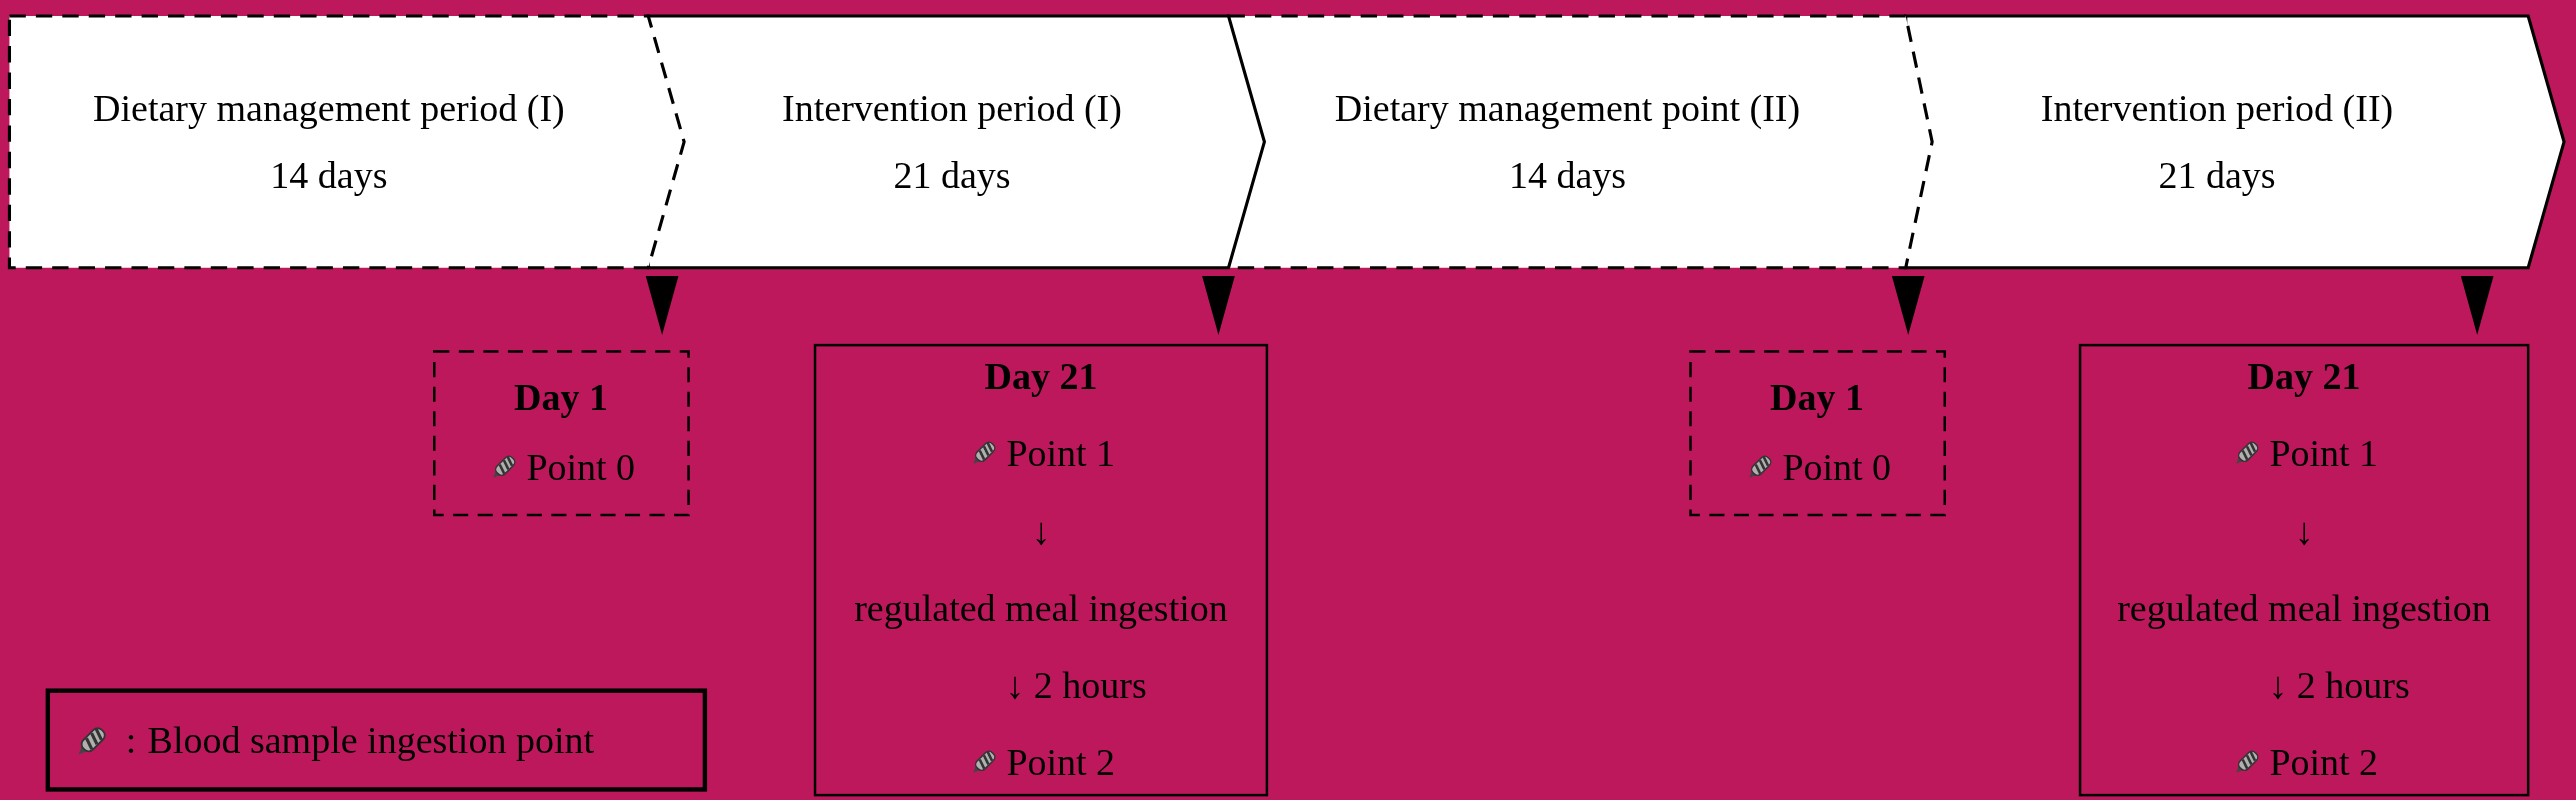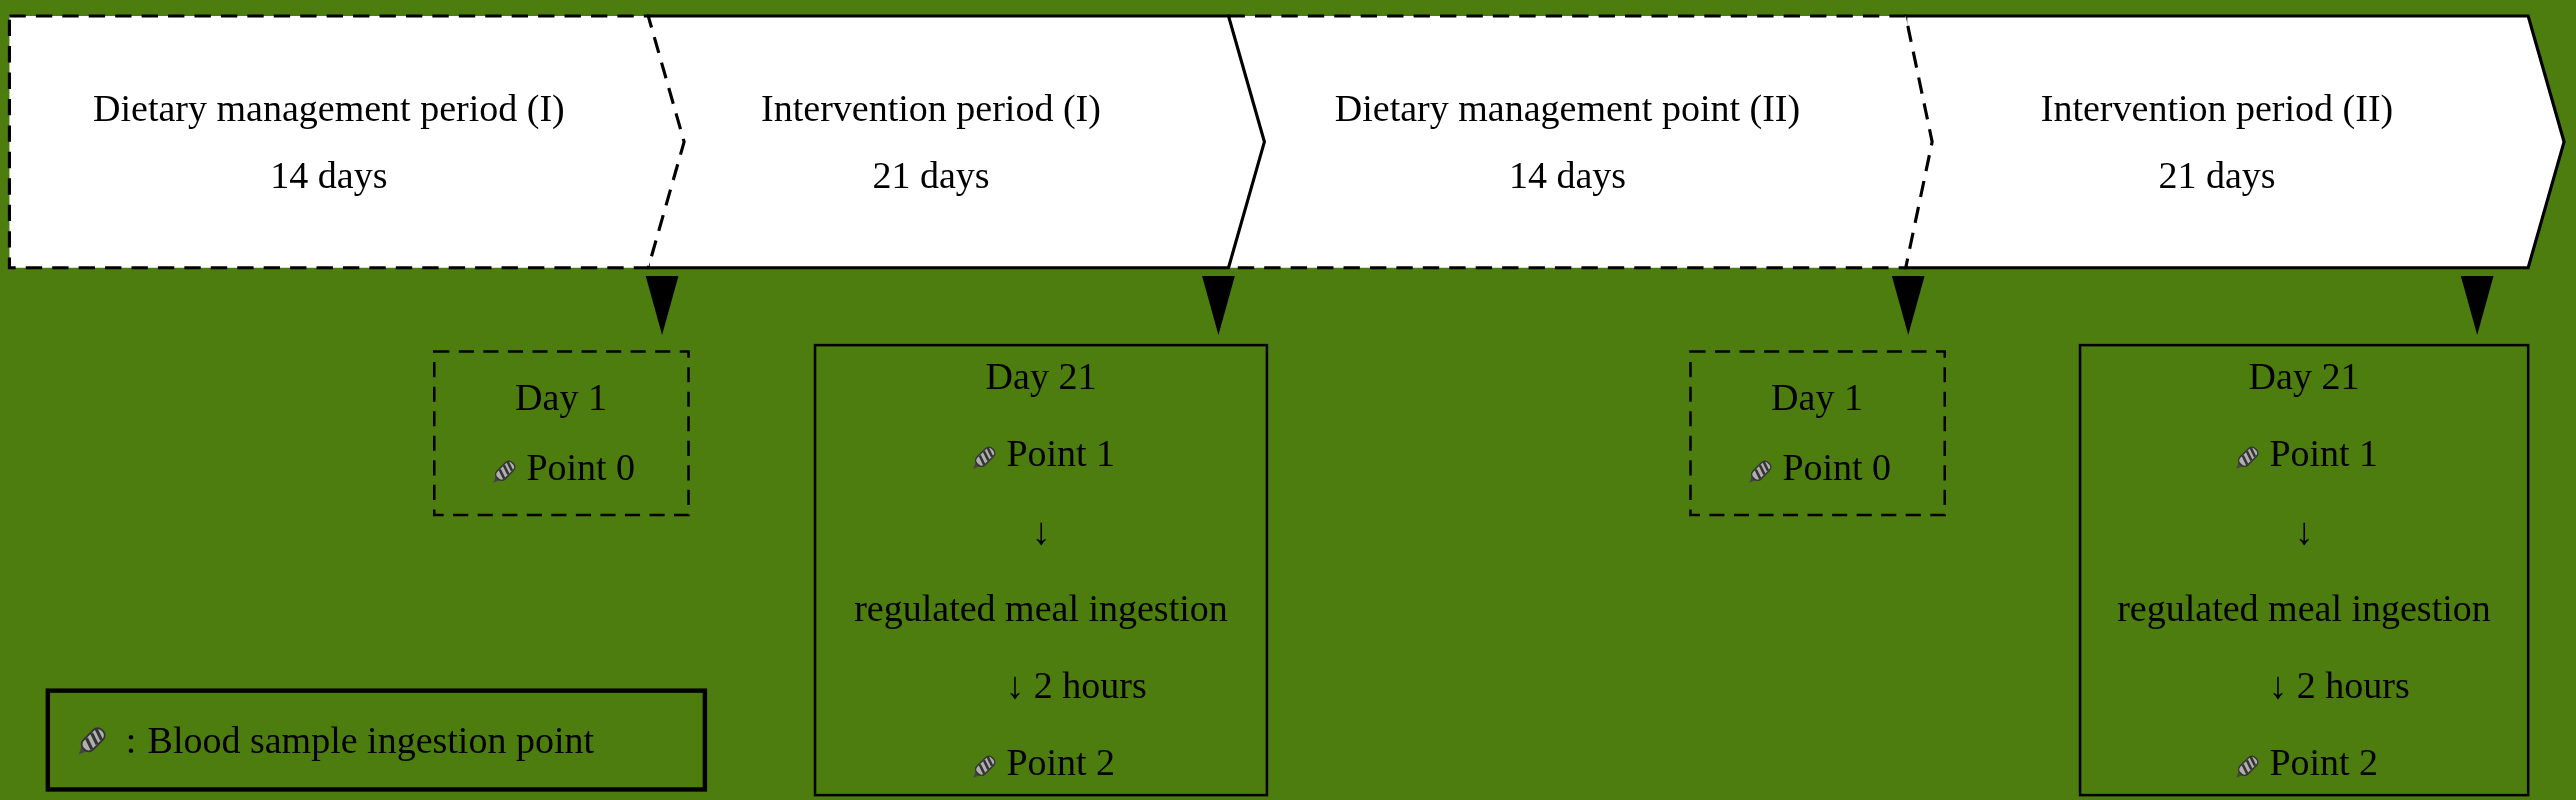--- a/index.html
+++ b/index.html
@@ -1,19 +1,19 @@
 <!DOCTYPE html>
 <html style="font-size:10px"><head>
 <meta charset="utf-8">
 <style>
   html,body{margin:0;padding:0;background:#ffffff;}
   #stage{
     position:relative;
     width:2576px;height:801px;
-    background:#4d7c0f;
+    background:#be185d;
     font-family:"Liberation Serif","DejaVu Serif",serif;
     color:#000;
     overflow:hidden;
   }
   #shapes{position:absolute;left:0;top:0;}
   .chev-solid{fill:#ffffff;stroke:#000000;stroke-width:5;}
   .chev-dashed{fill:#ffffff;stroke:#000000;stroke-width:5;stroke-dasharray:26 16;}
   .marker{fill:#000000;stroke:none;}
   .rect-solid{fill:none;stroke:#000000;stroke-width:4;}
   .rect-dashed{fill:none;stroke:#000000;stroke-width:4;stroke-dasharray:24 15;}
@@ -23,22 +23,22 @@
     position:absolute;top:15.7px;height:252px;
     display:flex;flex-direction:column;align-items:center;justify-content:center;
     gap:24px;text-align:center;font-size:38px;line-height:1.12;
   }
   .sbox{
     position:absolute;display:flex;flex-direction:column;align-items:center;
     font-size:38px;line-height:1.1;
   }
   .sbox.day1{justify-content:center;gap:28px;}
   .sbox.day21{justify-content:space-between;padding:11.3px 0;box-sizing:border-box;}
-  .btitle{font-weight:normal;}
-  .bline{display:flex;align-items:flex-end;justify-content:center;}
+  .btitle{font-weight:bold;}
+  .bline{display:flex;align-items:flex-start;justify-content:center;}
   .wait-line{transform:translateX(35px);}
   .syr-icon{width:37px;height:37px;margin-right:2.5px;flex:0 0 auto;}
   .legend{
     position:absolute;left:48px;top:690px;width:657px;height:99px;
     display:flex;align-items:center;font-size:38px;box-sizing:border-box;
     padding-left:22.7px;
   }
   .legend .syr-icon{width:45px;height:45px;margin-right:10px;}
   .legend .colon{margin-right:11.3px;}
   .hidden-defs{position:absolute;width:0;height:0;}
@@ -77,21 +77,21 @@
     <rect class="rect-dashed" x="2686" y="558" width="404" height="260"></rect>
     <rect class="rect-solid" x="3305" y="548" width="712" height="715"></rect>
 
     <rect class="rect-legend" x="76" y="1097" width="1044" height="157"></rect>
   </svg>
 
   <div class="chev-label" style="left:9.4px;width:639px;">
     <div>Dietary management period (I)</div>
     <div>14 days</div>
   </div>
-  <div class="chev-label" style="left:641px;width:580px;">
+  <div class="chev-label" style="left:662px;width:580px;">
     <div>Intervention period (I)</div>
     <div>21 days</div>
   </div>
   <div class="chev-label" style="left:1229px;width:677px;">
     <div>Dietary management point (II)</div>
     <div>14 days</div>
   </div>
   <div class="chev-label" style="left:1906px;width:622px;">
     <div>Intervention period (II)</div>
     <div>21 days</div>

